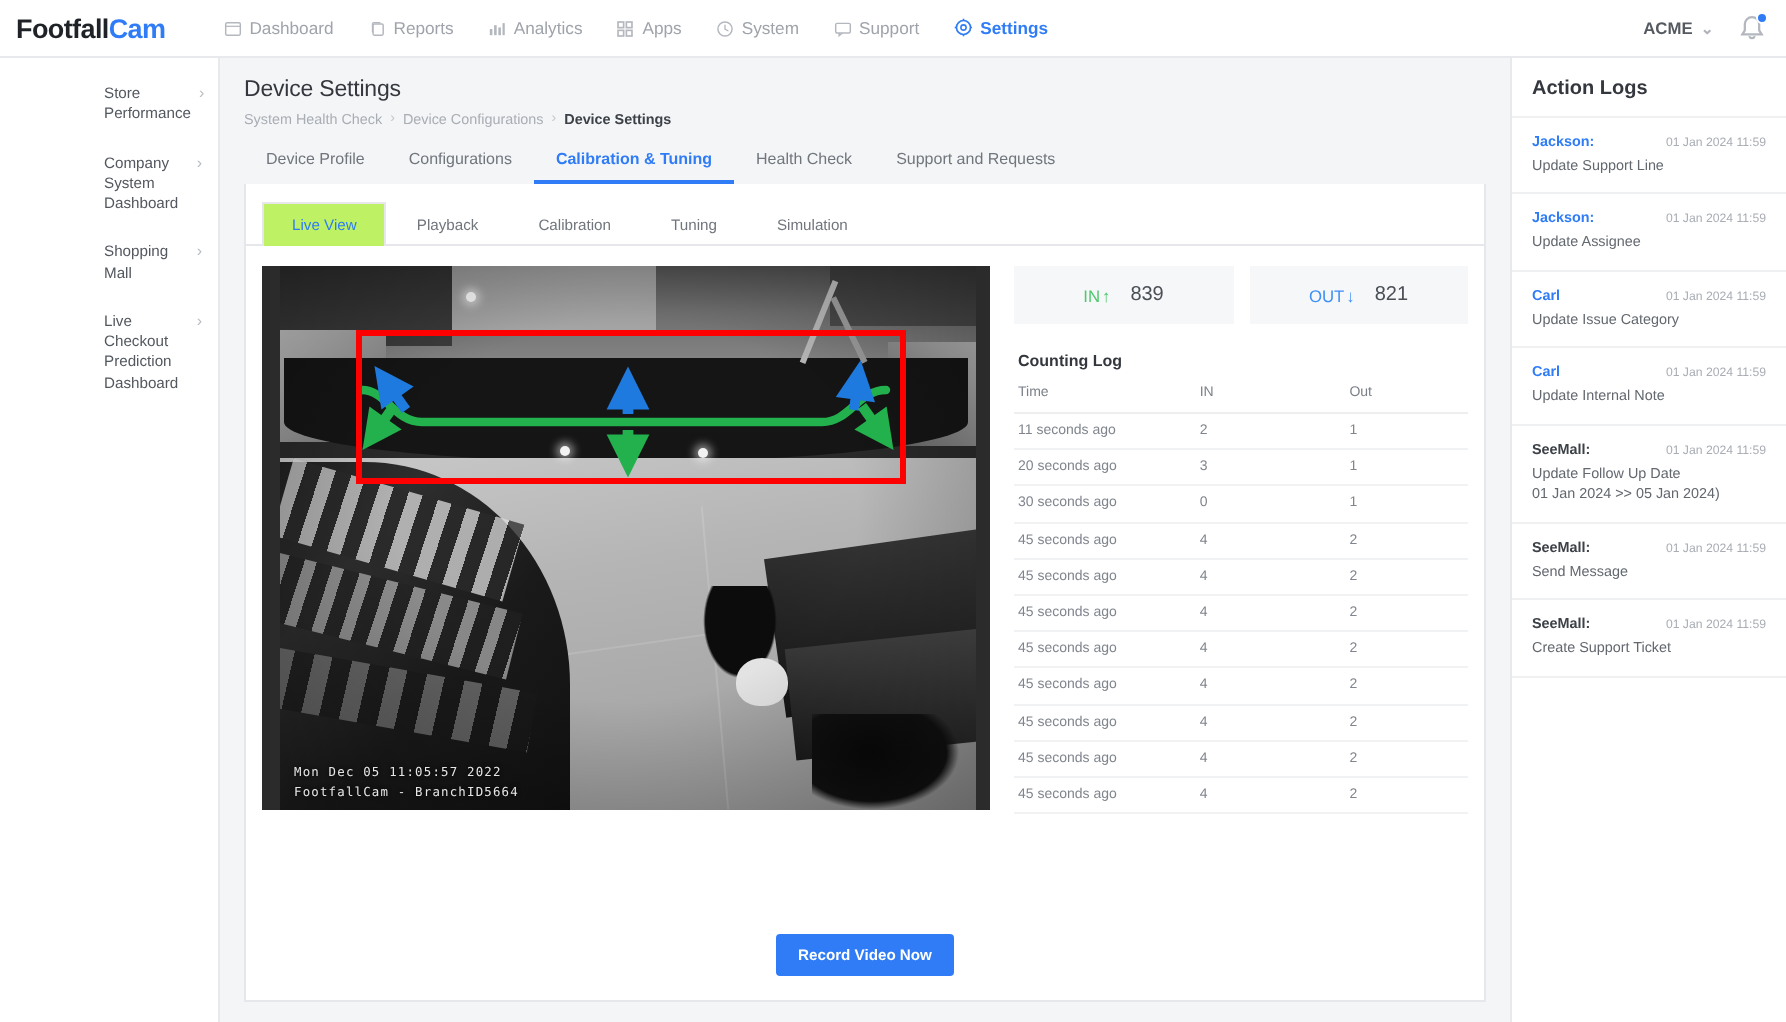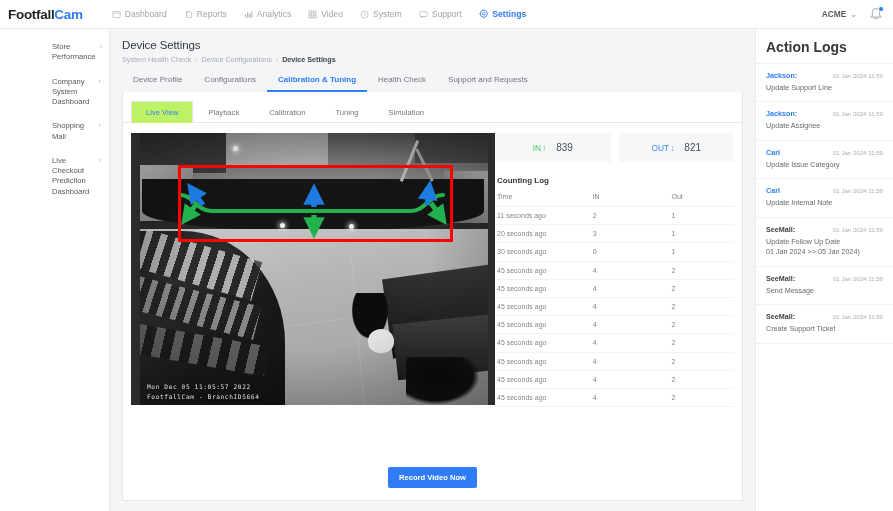--- a/index.html
+++ b/index.html
@@ -94,21 +94,21 @@
     font-size: 7.6px; color: #71767d; padding: 6px 14px 6px 14px;
     cursor: pointer; white-space: nowrap;
     border: 1px solid transparent; border-bottom: none;
     background: transparent; position: relative; top: 1px;
   }
   .tab2.active {
     color: #2f7cf6; font-weight: normal;
     border-color: #e6e7ea; background: #bef264;
   }
 
-  .content { display: flex; padding: 10px 8px 0 8px; flex: 1; min-height: 0; }
+  .content { display: flex; padding: 10px 8px 0 8px; gap: 12px; flex: 1; min-height: 0; }
 
   
   .videowrap { width: 364px; flex: 0 0 364px; }
   .video {
     width: 364px; height: 272px; background: #2a2a2a;
     position: relative; overflow: hidden;
   }
   .vscene { position: absolute; inset: 0; }
   
   .v-ceil { position:absolute; left:0; top:0; width:100%; height:58px;
@@ -212,21 +212,21 @@
     background: #2f7cf6; color: #fff; font-size: 7.6px; font-weight: bold;
     border: none; border-radius: 2px; padding: 6px 11px; cursor: pointer;
   }
 
   
   .logs {
     width: 138px; flex: 0 0 138px; background: #fff;
     border-left: 1px solid #e8e9ec; padding: 0;
     display: flex; flex-direction: column;
   }
-  .logs-title { font-size: 14px; font-weight: bold; color: #34383e; padding: 10px 10px 8px 10px; }
+  .logs-title { font-size: 10px; font-weight: bold; color: #34383e; padding: 10px 10px 8px 10px; }
   .logitem { padding: 7px 10px 8px 10px; border-top: 1px solid #eef0f2; }
   .logrow1 { display: flex; align-items: baseline; }
   .logwho { font-size: 7.2px; font-weight: bold; flex: 1; }
   .logwho.blue { color: #2f7cf6; }
   .logwho.dark { color: #3d4148; }
   .logtime { font-size: 6.1px; color: #a9adb4; white-space: nowrap; }
   .logact { font-size: 7.2px; color: #63686f; margin-top: 3px; line-height: 1.45; }
 </style>
 </head>
 <body>
@@ -273,21 +273,21 @@
 
       <div class="navitem">
         <span>
           <svg width="9" height="9" viewBox="0 0 16 16">
               <rect x="1.8" y="1.8" width="5" height="5" fill="none" stroke="#b4b8be" stroke-width="1.5"></rect>
               <rect x="9.2" y="1.8" width="5" height="5" fill="none" stroke="#b4b8be" stroke-width="1.5"></rect>
               <rect x="1.8" y="9.2" width="5" height="5" fill="none" stroke="#b4b8be" stroke-width="1.5"></rect>
               <rect x="9.2" y="9.2" width="5" height="5" fill="none" stroke="#b4b8be" stroke-width="1.5"></rect>
             </svg>
         </span>
-        <span>Video</span>
+        <span>Apps</span>
       </div>
 
       <div class="navitem">
         <span>
           <svg width="9" height="9" viewBox="0 0 16 16">
               <circle cx="8" cy="8" r="6.3" fill="none" stroke="#b4b8be" stroke-width="1.3"></circle>
               <path d="M8 4.6 V8 L10.6 9.6" fill="none" stroke="#b4b8be" stroke-width="1.2" stroke-linecap="round"></path>
             </svg>
         </span>
         <span>System</span>

